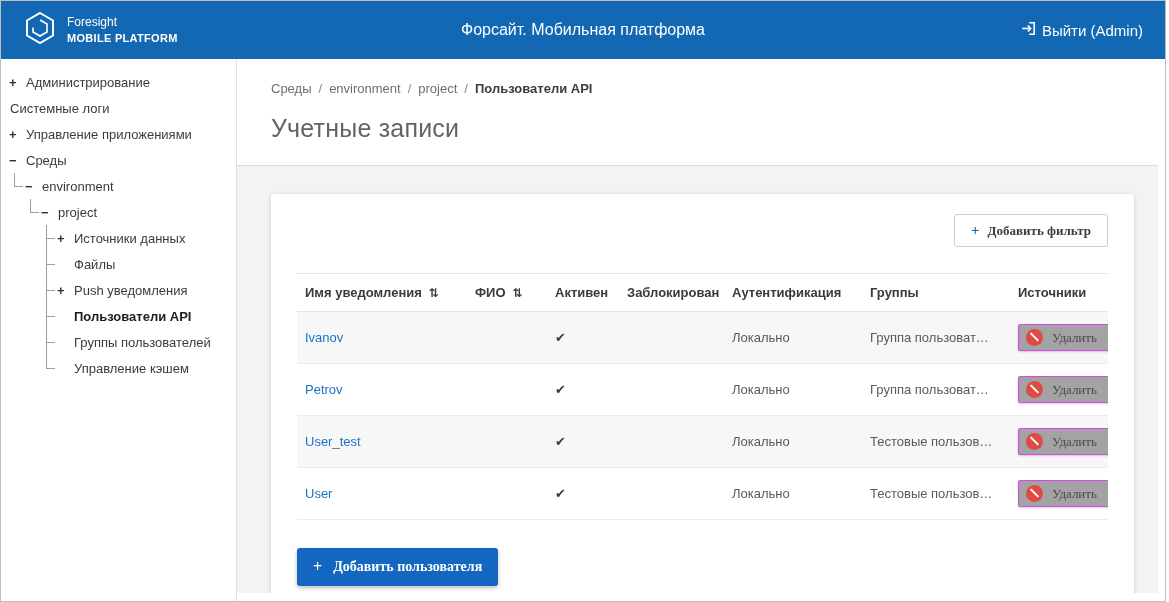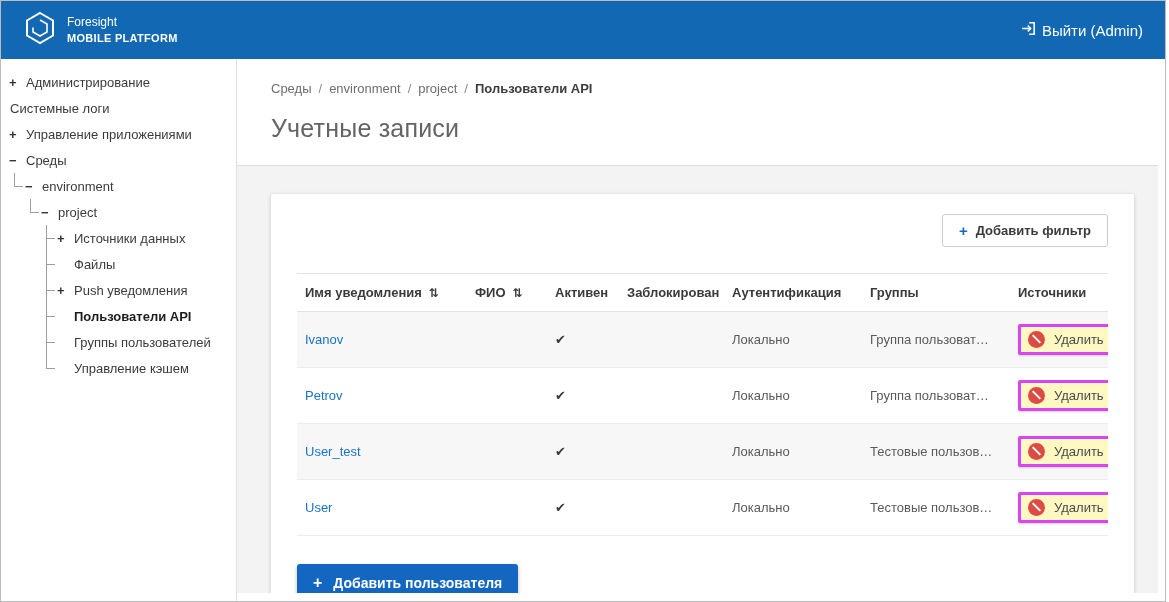--- a/index.html
+++ b/index.html
@@ -71,21 +71,21 @@
     padding: 28px 24px 0 34px; margin: 0 7px 8px 0; overflow: hidden;
   }
 
   .card {
     background: #fff; border-radius: 2px;
     box-shadow: 0 1px 4px rgba(0,0,0,.18);
     padding: 20px 26px 26px;
   }
   .card-toolbar { display: flex; justify-content: flex-end; margin-bottom: 26px; }
 
-  button { font-family: Liberation Sans, sans-serif; justify-content: space-between; }
+  button { font-family: Liberation Serif, serif; justify-content: space-between; }
   .filter-btn {
     display: inline-flex; align-items: center; gap: 8px;
     background: #fff; border: 1px solid #ccc; border-radius: 3px;
     padding: 7px 16px; font-size: 13px; font-weight: bold; color: #3c3c3c;
     cursor: pointer;
   }
   .plus-blue::before { content: "+"; color: #1467c0; font-weight: bold; font-size: 15px; }
   .plus-white::before { content: "+"; color: #fff; font-weight: bold; font-size: 16px; }
 
   
@@ -101,21 +101,21 @@
     font-size: 13px; color: #5a5a5a; padding: 12px 8px;
     border-bottom: 1px solid #ececec;
     white-space: nowrap; overflow: hidden; text-overflow: ellipsis;
   }
   tbody tr:nth-child(odd) { background: #f7f7f7; }
   .user-link { color: #1a73c7; cursor: pointer; text-decoration: none; }
   .check-icon { font-weight: bold; color: #3a3a3a; }
 
   .delete-btn {
     display: inline-flex; align-items: center; gap: 9px;
-    background: #fef9c3; border: 3px solid #d946ef; border-radius: 2px;
+    background: #a3a3a3; border: 1px solid #d946ef; border-radius: 2px;
     padding: 4px 18px 4px 7px; font-size: 13px; color: #4a4a4a;
     cursor: pointer; box-shadow: 0 1px 2px rgba(0,0,0,.18);
   }
   .no-entry-icon {
     width: 17px; height: 17px; border-radius: 50%;
     background: #dd4b43; position: relative; flex: none;
   }
   .no-entry-icon::after {
     content: ""; position: absolute; left: 3px; top: 7px;
     width: 11px; height: 2px; background: #fff; transform: rotate(45deg);
@@ -139,20 +139,21 @@
         <svg width="34" height="34" viewBox="0 0 34 34" fill="none">
           <path d="M17 2 L30 9.5 V24.5 L17 32 L4 24.5 V9.5 Z" stroke="#ffffff" stroke-width="2"></path>
           <path d="M17 9 l7 4 v8 l-7 4 -7-4 v-4.5" stroke="#ffffff" stroke-width="1.6" fill="none"></path>
         </svg>
       </span>
       <div class="logo-text">
         <span class="logo-name">Foresight</span>
         <span class="logo-sub">MOBILE PLATFORM</span>
       </div>
     </div>
+    <div class="app-title">Форсайт. Мобильная платформа</div>
     <div class="logout">
       <span>
         <svg width="17" height="17" viewBox="0 0 24 24" fill="none" stroke="#ffffff" stroke-width="2.2">
           <path d="M13 4h7v16h-7"></path>
           <path d="M3 12h12"></path>
           <path d="M11 8l4 4-4 4"></path>
         </svg>
       </span>
       <span>Выйти (Admin)</span>
     </div>

